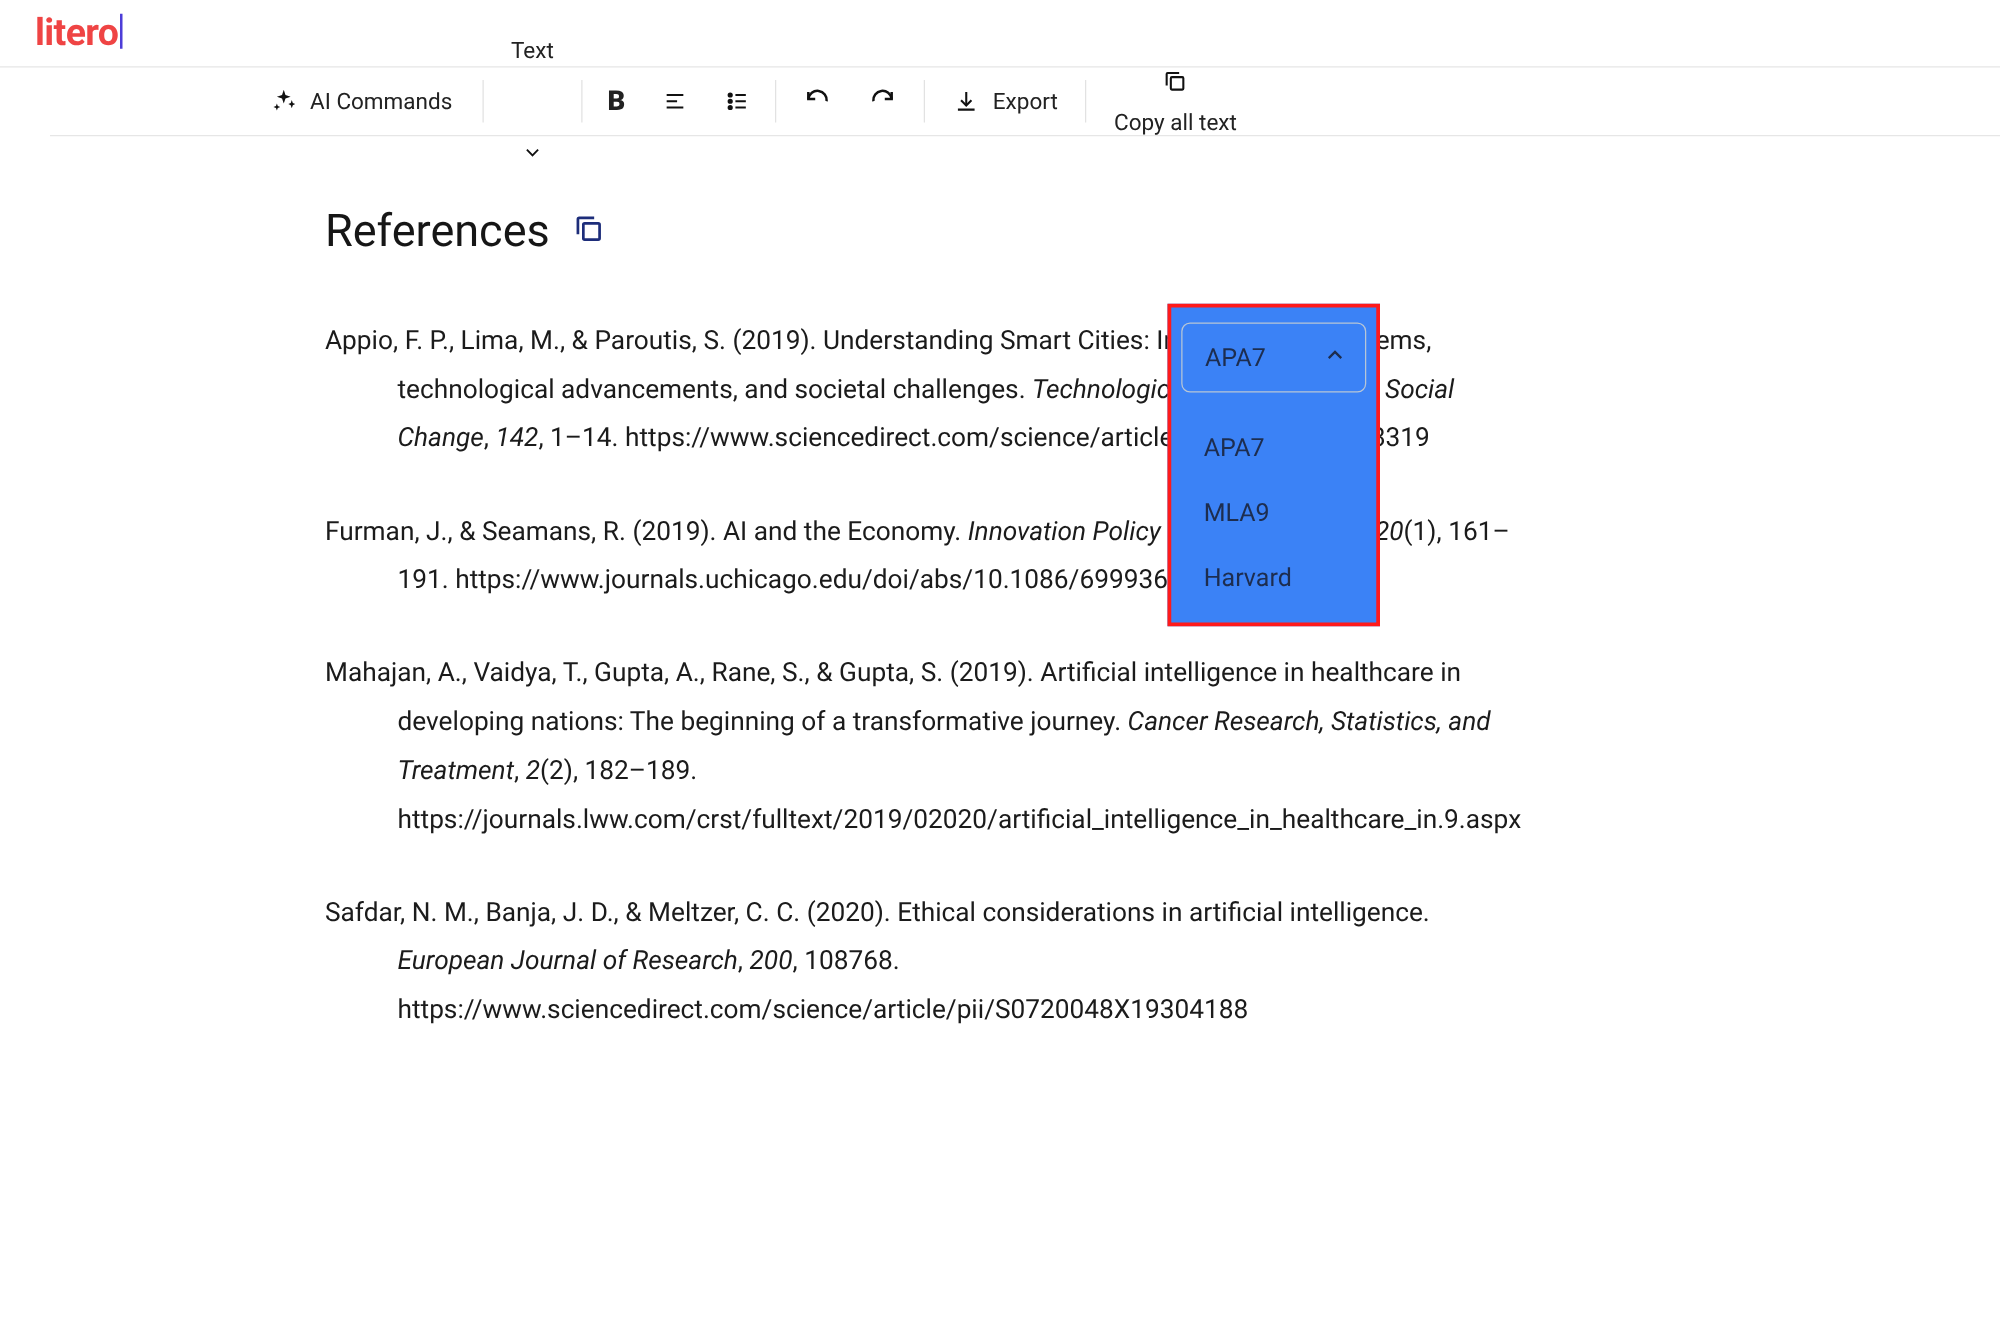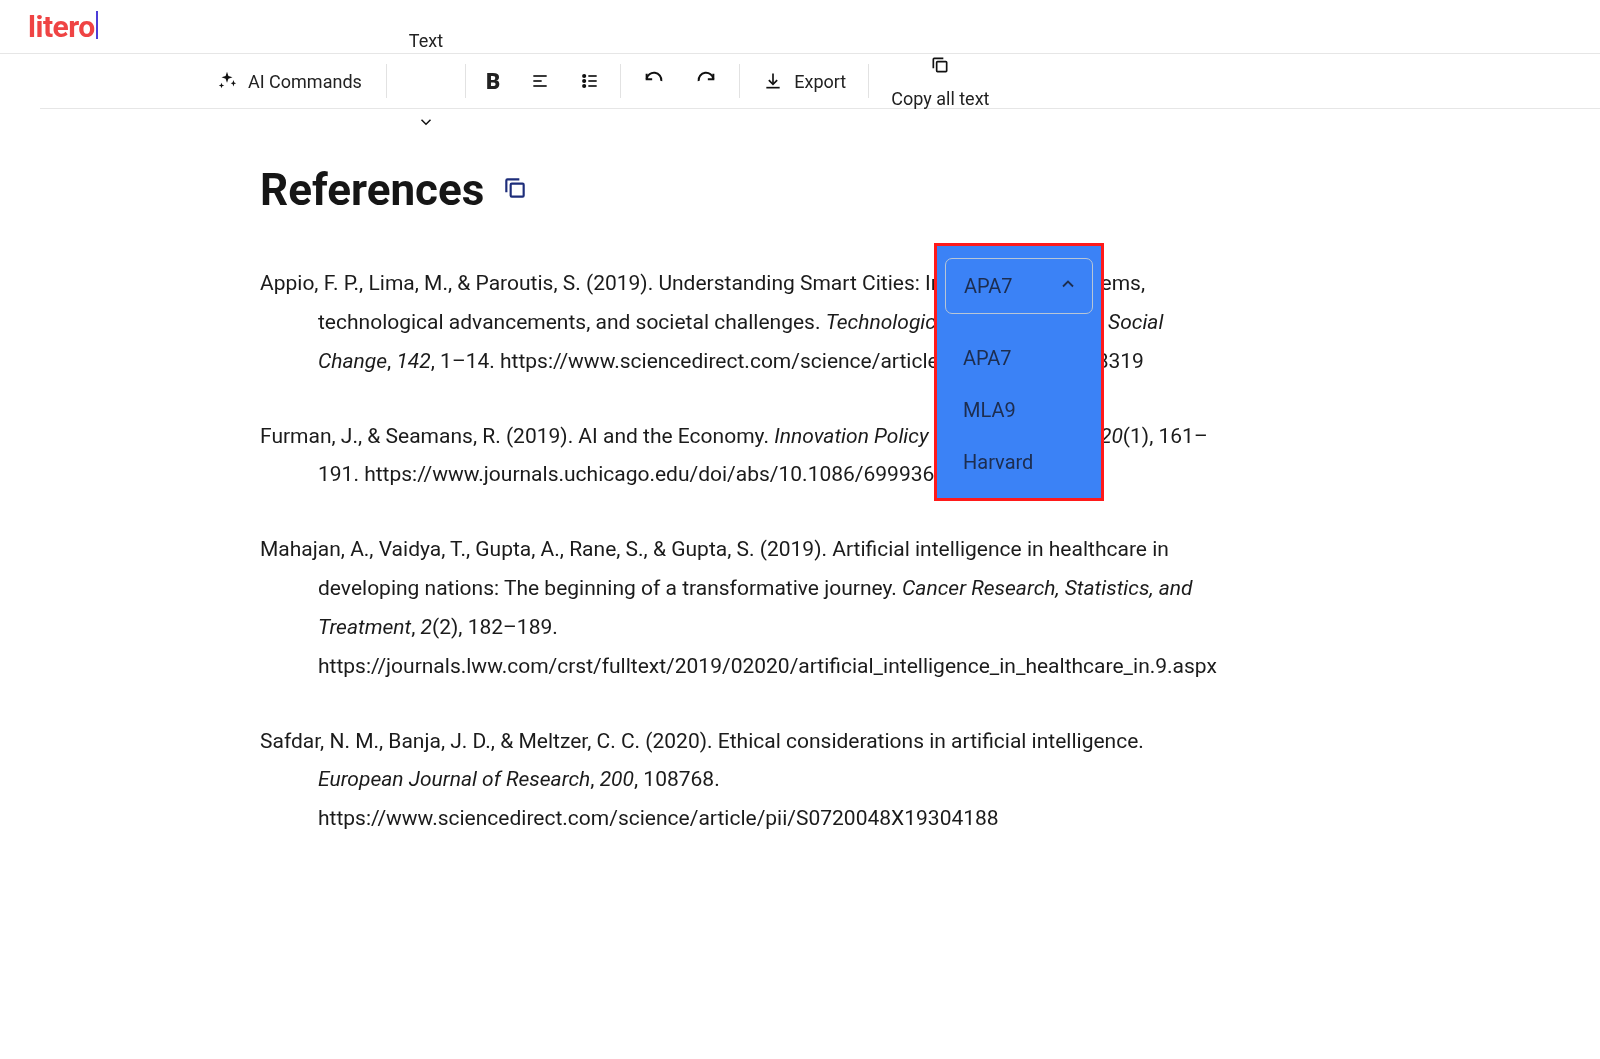--- a/index.html
+++ b/index.html
@@ -69,22 +69,22 @@
     position: relative;
     width: 1600px;
   }
   .ref-header {
     display: flex;
     align-items: center;
     gap: 18px;
     margin-bottom: 48px;
   }
   .ref-title {
-    font-size: 44px;
-    font-weight: 700;
+    font-size: 36px;
+    font-weight: 400;
     color: #161616;
   }
   .copy-refs-icon { cursor:pointer; }
 
   .ref-entry {
     font-size: 21px;
     line-height: 1.85;
     color: #1b1b1b;
     margin-bottom: 36px;
     max-width: 950px;

